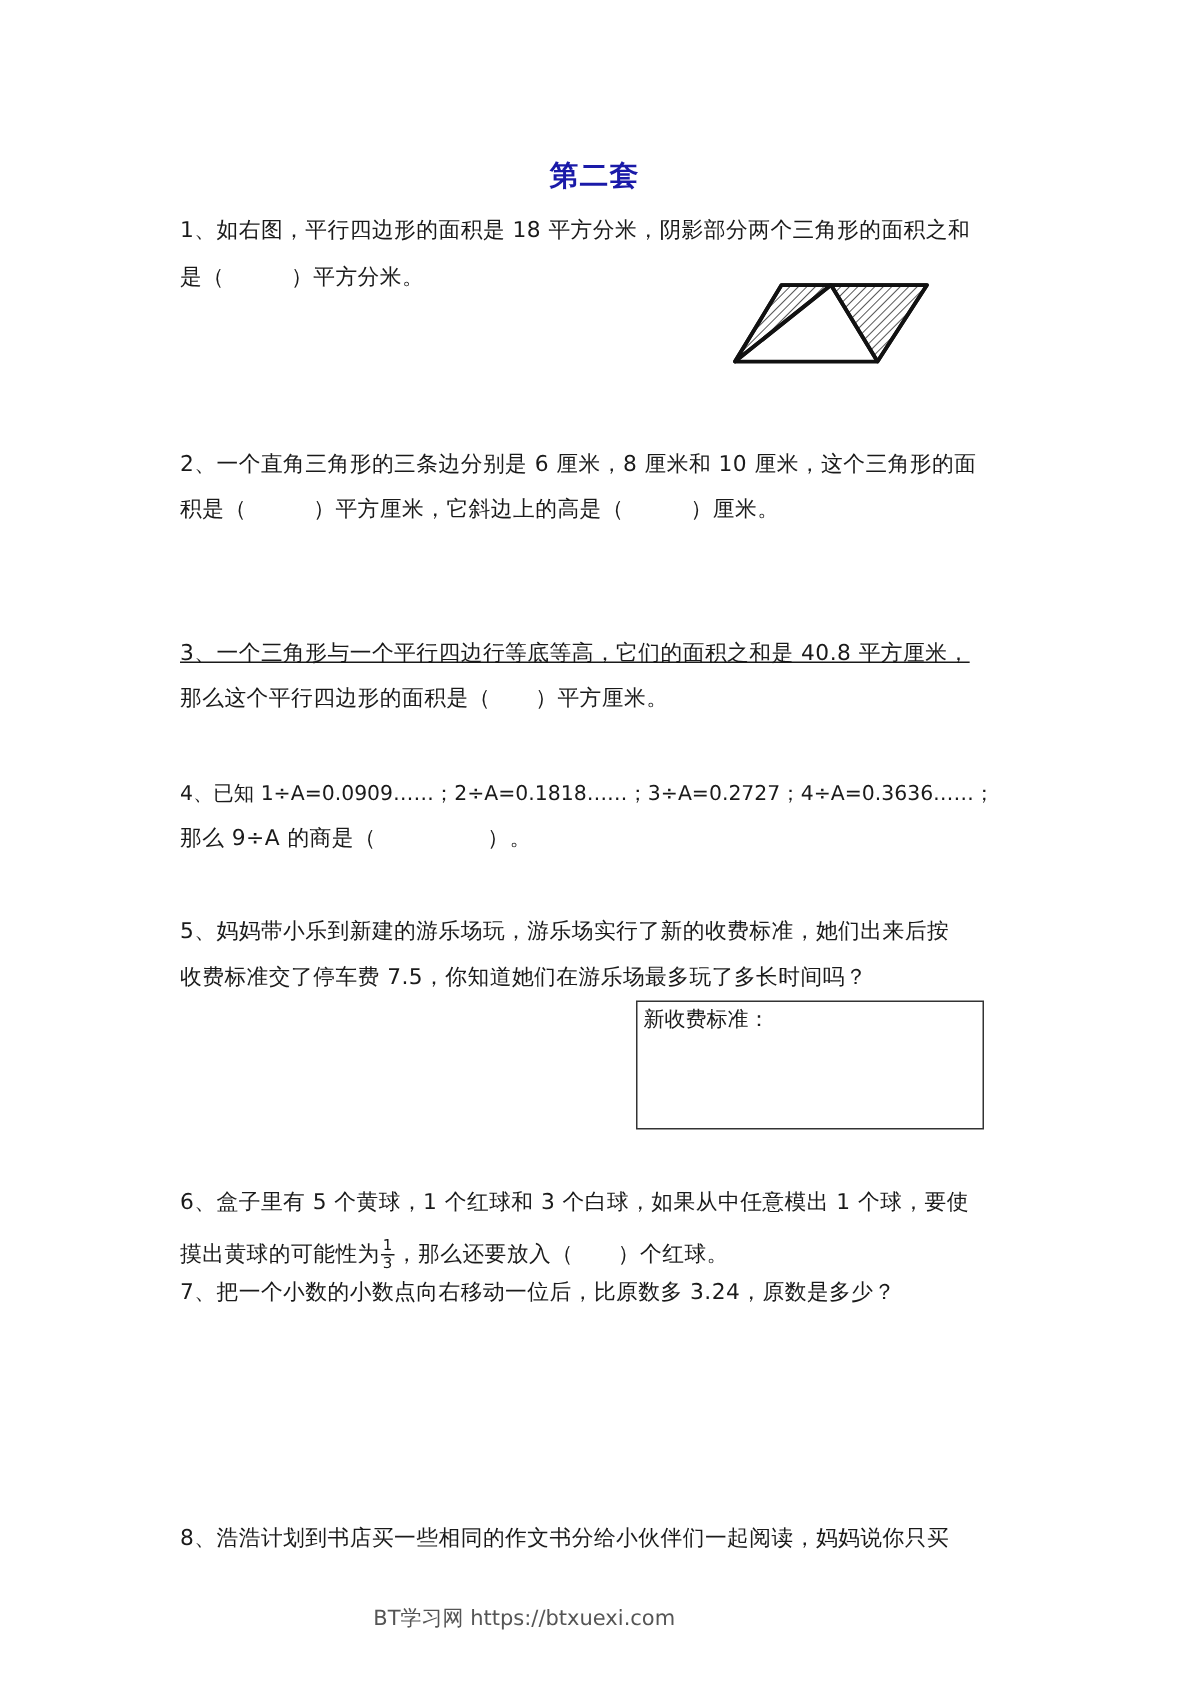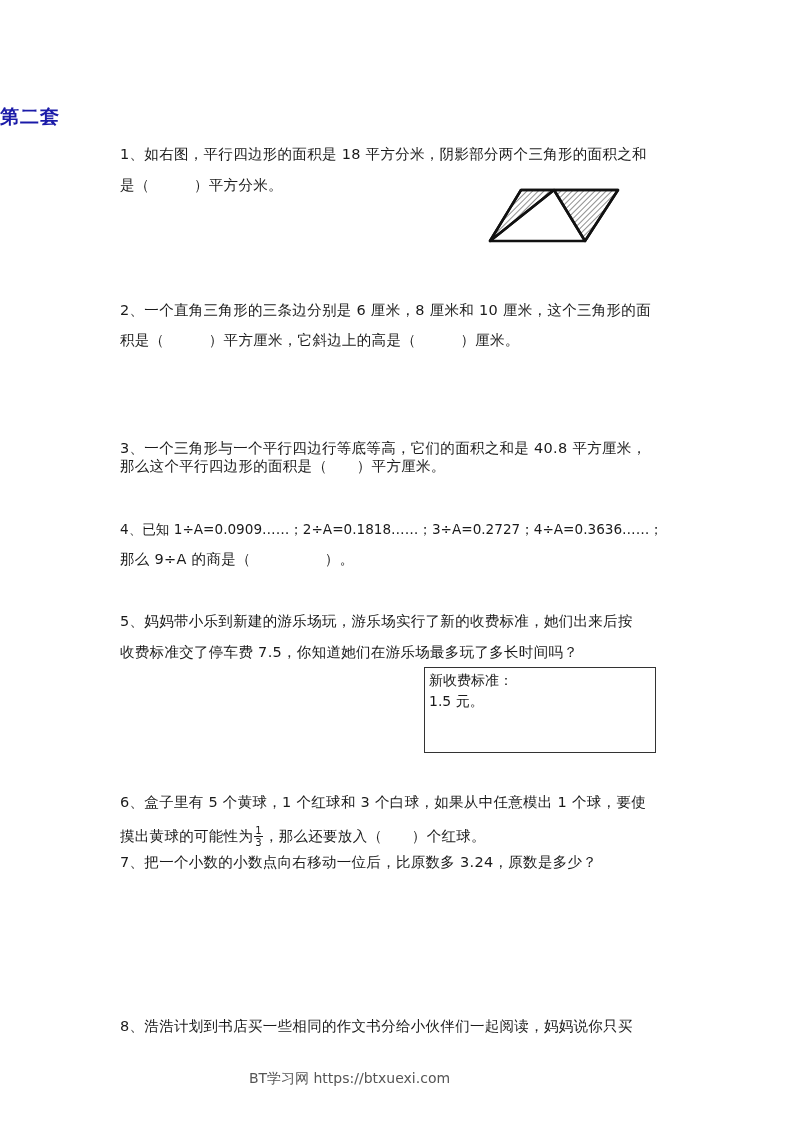--- a/index.html
+++ b/index.html
@@ -1,18 +1,18 @@
 <!DOCTYPE html>
 <html><head>
 <meta charset="utf-8">
 <style>
   html, body { margin:0; padding:0; background:#ffffff; }
   body { width:793px; height:1122px; position:relative; overflow:hidden;
          font-family: "DejaVu Sans", "Liberation Sans", sans-serif; color:#1a1a1a; }
-  .title { position:absolute; left:0; width:793px; top:104px; 
+  .title { position:absolute; left:0; width:793px; top:104px; text-align:center;
            font-size:19px; font-weight:bold; color:#1a1aa8; letter-spacing:1px; }
   .line { position:absolute; left:120px; font-size:14.5px; line-height:20px; white-space:nowrap; letter-spacing:0.3px; }
   .figure { position:absolute; left:486px; top:186px; }
   .fee-box { position:absolute; left:424px; top:667px; width:232px; height:86px;
              border:1.5px solid #333; box-sizing:border-box; padding:2px 0 0 4px;
              font-size:14px; line-height:21px; }
   .fee-box div { white-space:nowrap; }
   .frac { display:inline-block; vertical-align:middle; text-align:center; font-size:10px; line-height:11px; margin:0 1px; }
   .frac span { display:block; }
   .frac .num { border-bottom:1px solid #1a1a1a; padding:0 1px; }
@@ -40,31 +40,30 @@
 
     <polygon points="4,55 35,4 132,4 99,55" fill="none" stroke="#111" stroke-width="2.5" stroke-linejoin="round"></polygon>
     <line x1="4" y1="55" x2="68" y2="4" stroke="#111" stroke-width="2.5"></line>
     <line x1="68" y1="4" x2="99" y2="55" stroke="#111" stroke-width="2.5"></line>
   </svg>
 </div>
 
 <div class="line" style="top:300px;">2、一个直角三角形的三条边分别是 6 厘米，8 厘米和 10 厘米，这个三角形的面</div>
 <div class="line" style="top:330px;">积是（　　　）平方厘米，它斜边上的高是（　　　）厘米。</div>
 
-<div class="line" style="top:438px;">3、一个三角形与一个平行四边行等底等高，它们的面积之和是 40.8 平方厘米，</div>
+<div class="line" style="top:426px;text-decoration:underline;">3、一个三角形与一个平行四边行等底等高，它们的面积之和是 40.8 平方厘米，</div>
 <div class="line" style="top:456px;">那么这个平行四边形的面积是（　　）平方厘米。</div>
 
 <div class="line" style="top:519px; font-size:13.6px; letter-spacing:0;">4、已知 1÷A=0.0909……；2÷A=0.1818……；3÷A=0.2727；4÷A=0.3636……；</div>
 <div class="line" style="top:549px;">那么 9÷A 的商是（　　　　　）。</div>
 
 <div class="line" style="top:611px;">5、妈妈带小乐到新建的游乐场玩，游乐场实行了新的收费标准，她们出来后按</div>
 <div class="line" style="top:642px;">收费标准交了停车费 7.5，你知道她们在游乐场最多玩了多长时间吗？</div>
 <div class="fee-box">
   <div>新收费标准：</div>
-  <div>1.5 元。</div>
 </div>
 
 <div class="line" style="top:792px;">6、盒子里有 5 个黄球，1 个红球和 3 个白球，如果从中任意模出 1 个球，要使</div>
 <div class="line" style="top:825px;">
   <span>摸出黄球的可能性为</span><span class="frac"><span class="num">1</span><span class="den">3</span></span><span>，那么还要放入（　　）个红球。</span>
 </div>
 
 <div class="line" style="top:852px;">7、把一个小数的小数点向右移动一位后，比原数多 3.24，原数是多少？</div>
 
 <div class="line" style="top:1016px;">8、浩浩计划到书店买一些相同的作文书分给小伙伴们一起阅读，妈妈说你只买</div>

